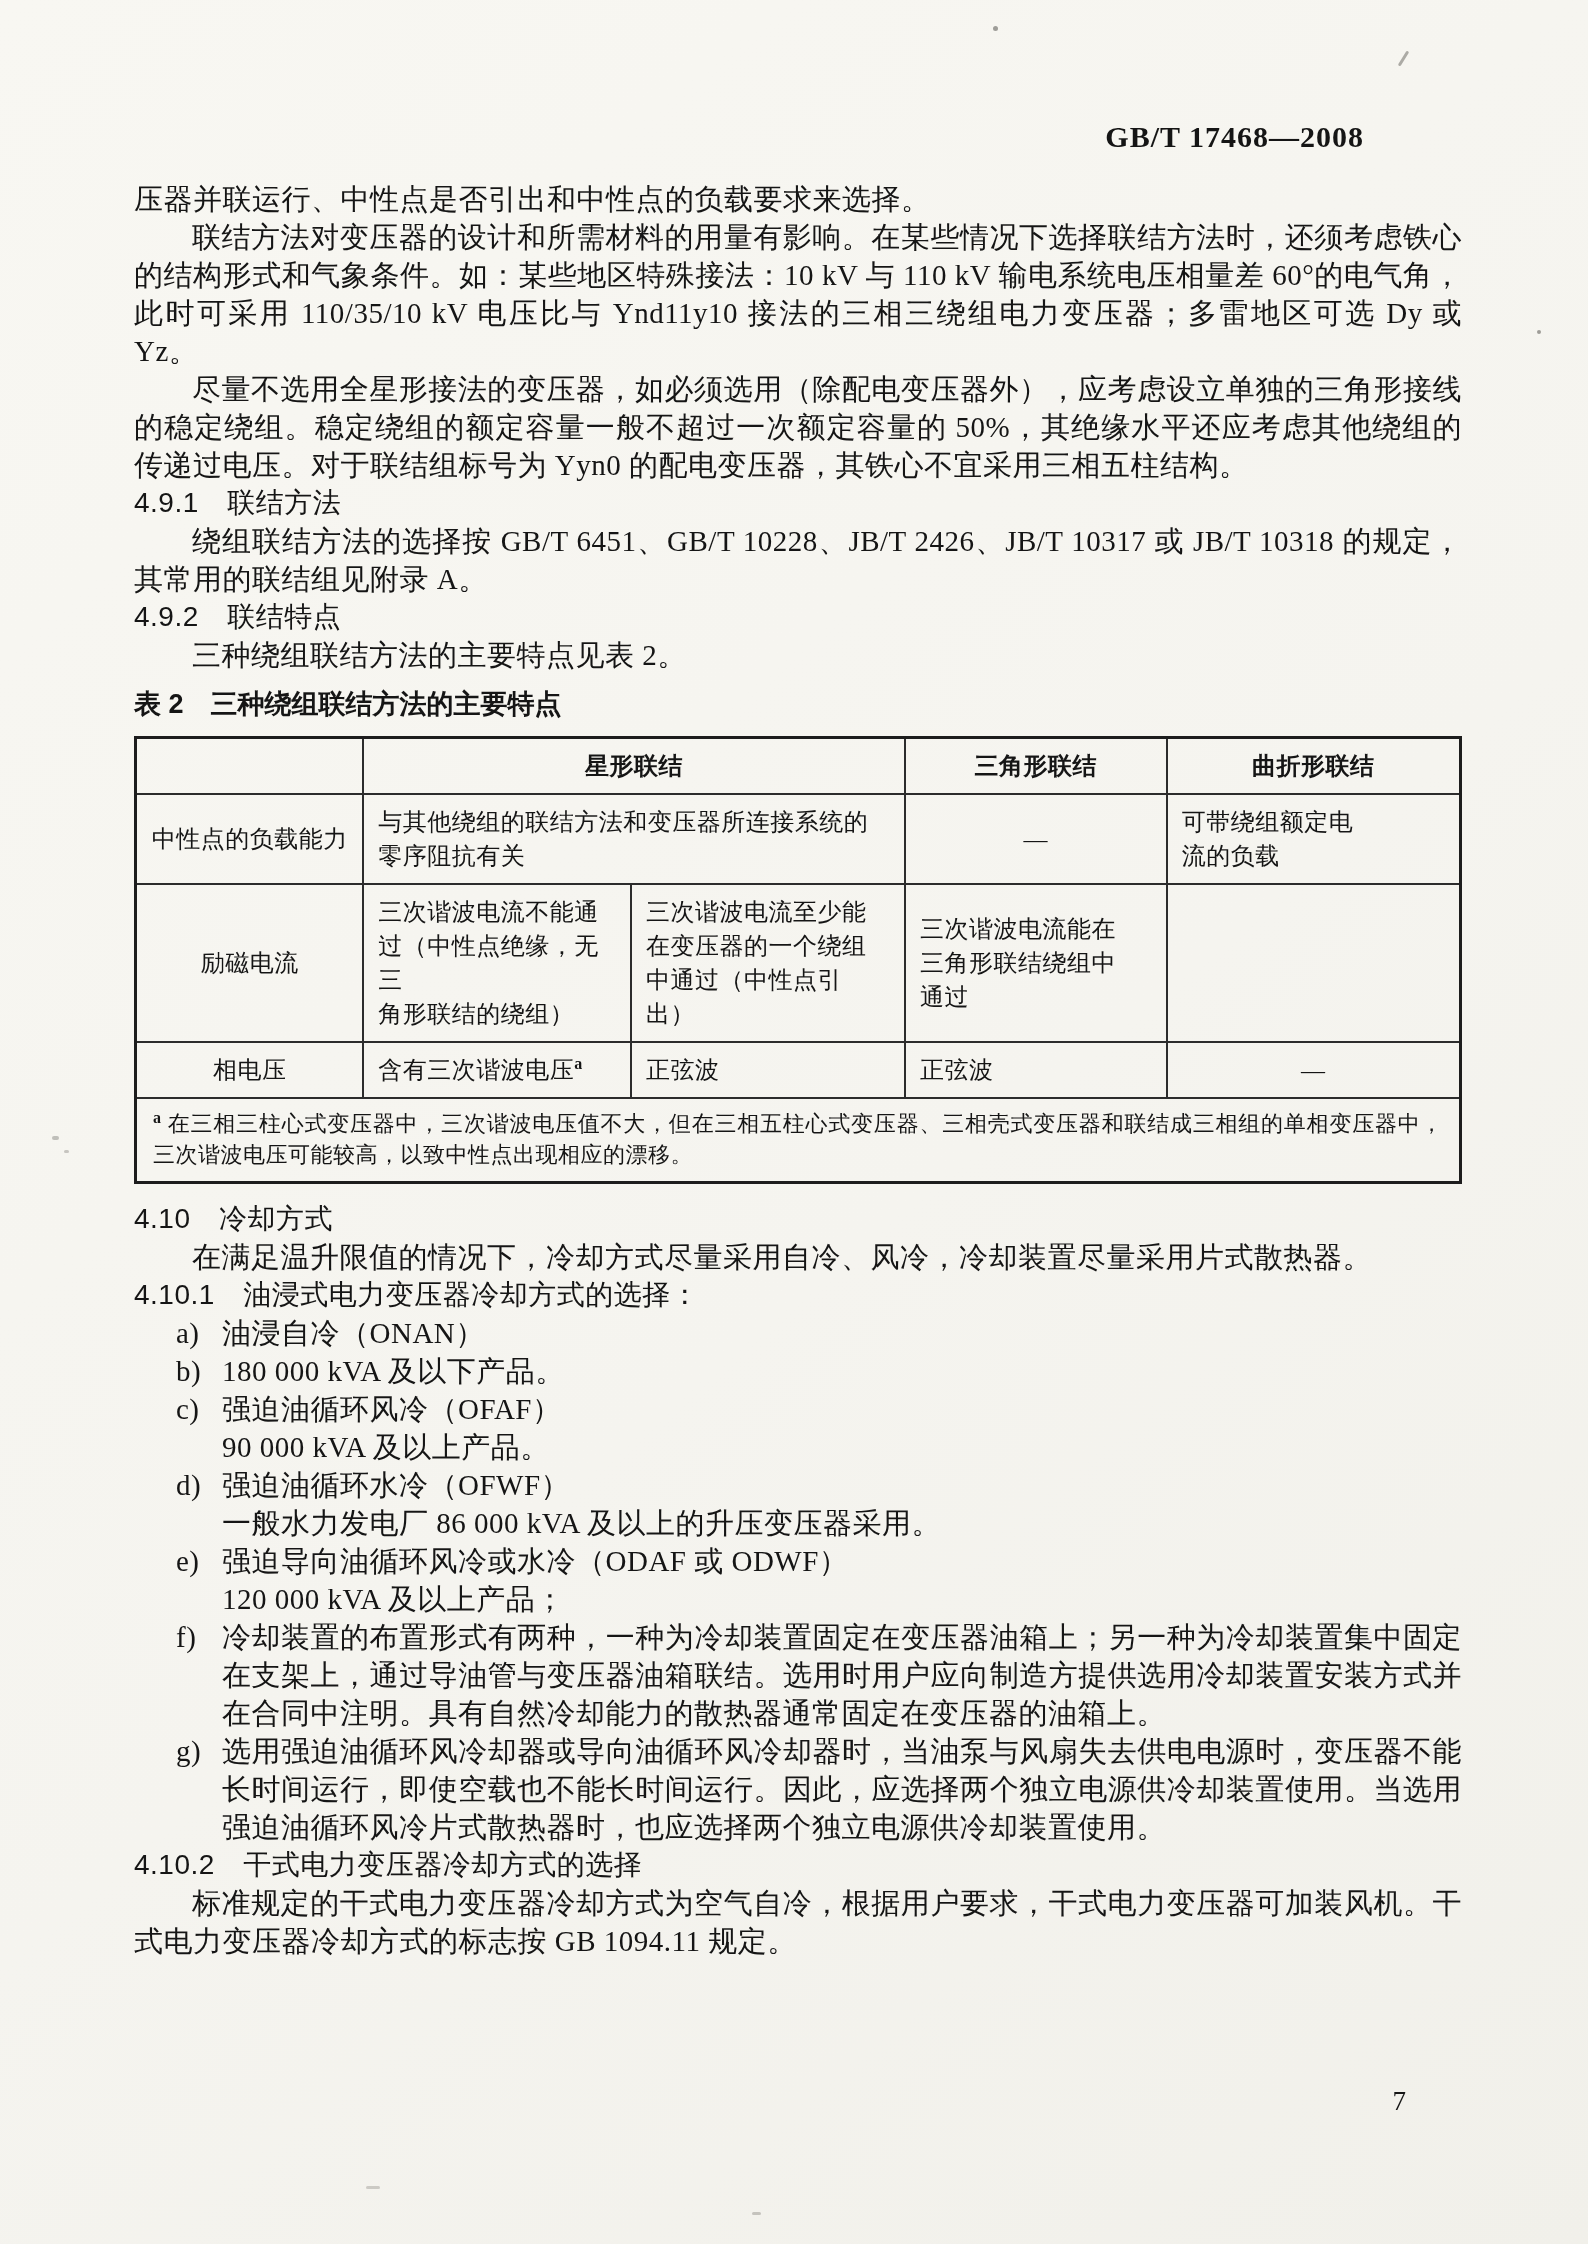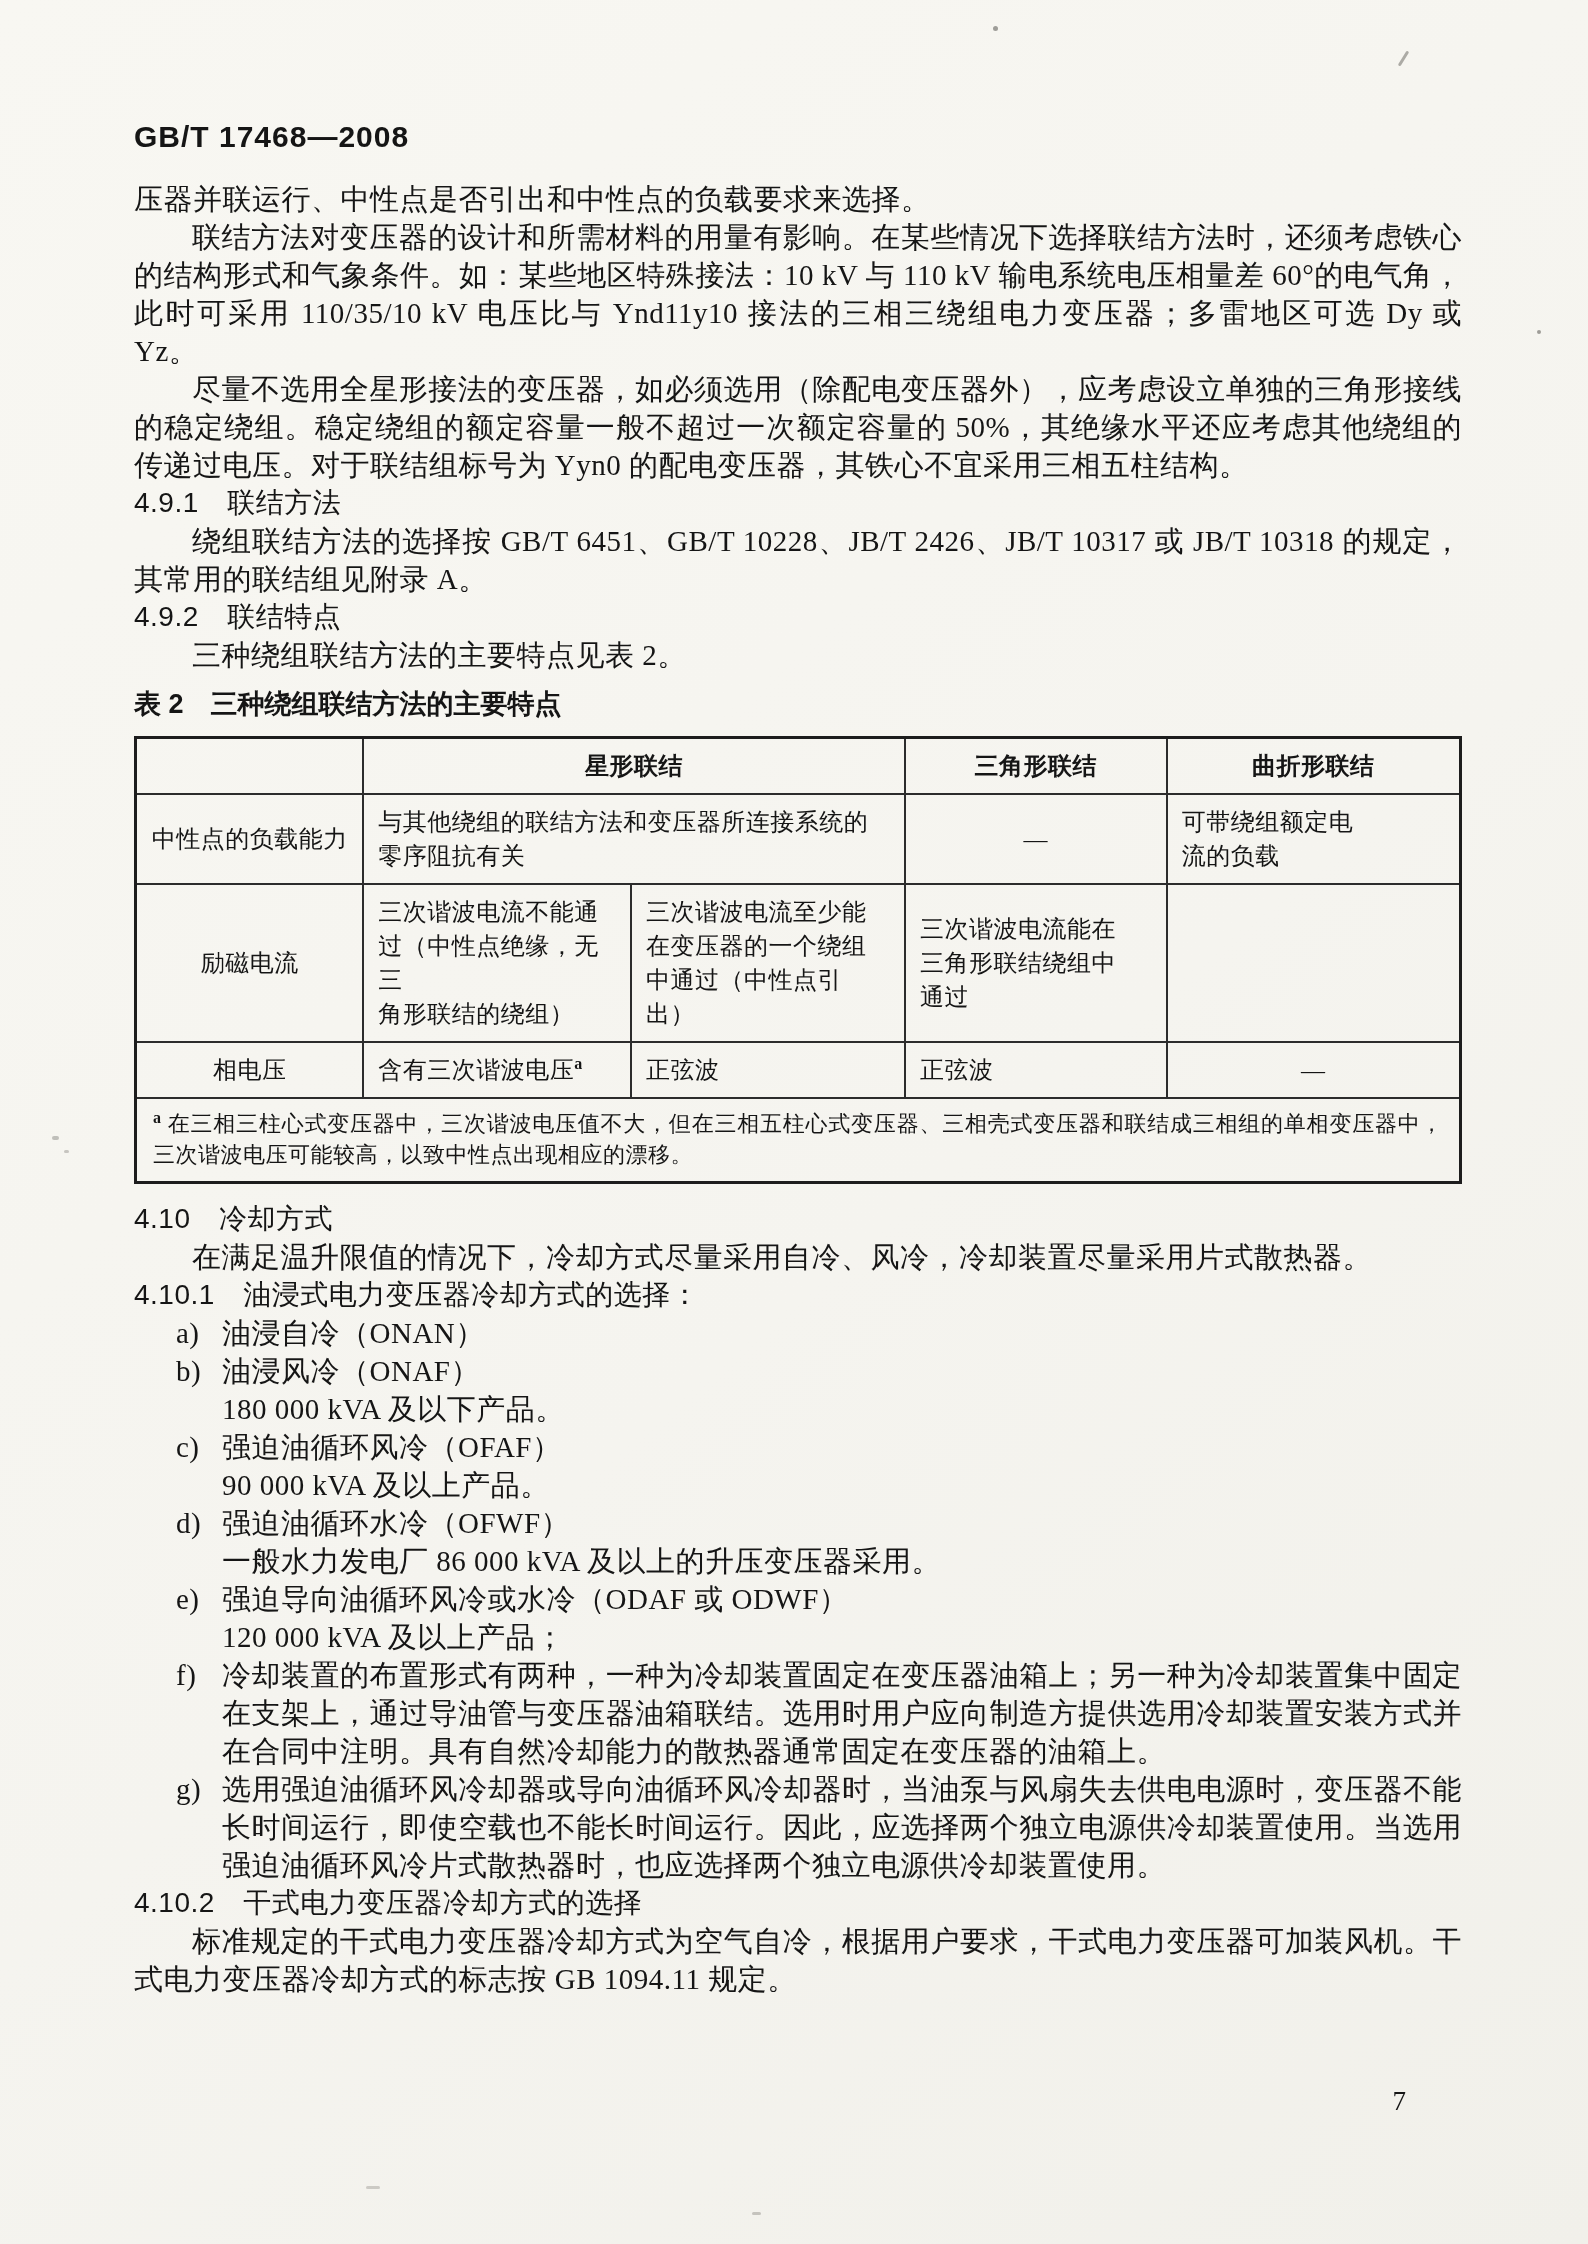--- a/index.html
+++ b/index.html
@@ -11,22 +11,23 @@
     margin: 0 auto;
     background: linear-gradient(140deg, #f8f7f2 0%, #f5f4ef 55%, #f1f0ea 100%);
     font-family: "Liberation Serif", "DejaVu Serif", serif;
     color: #151515;
     overflow: hidden;
   }
   .content { position: absolute; left: 134px; top: 120px; width: 1328px; }
 
   .doc-number {
     display: block;
+    text-align: right;
     padding-right: 98px;
-    font-family: Liberation Sans, sans-serif;
+    font-family: Liberation Serif, serif;
     font-weight: 700;
     font-size: 30px;
     letter-spacing: 1px;
     margin-bottom: 26px;
   }
 
   .para {
     font-size: 29px;
     line-height: 38px;
     text-align: justify;
@@ -184,21 +185,20 @@
 
     <div class="li">
       <span class="li-marker">a)</span>
       <span class="li-body">
         <span class="li-line">油浸自冷（ONAN）</span>
       </span>
     </div>
     <div class="li">
       <span class="li-marker">b)</span>
       <span class="li-body">
-        <span class="li-line">油浸风冷（ONAF）</span>
         <span class="li-line">180 000 kVA 及以下产品。</span>
       </span>
     </div>
     <div class="li">
       <span class="li-marker">c)</span>
       <span class="li-body">
         <span class="li-line">强迫油循环风冷（OFAF）</span>
         <span class="li-line">90 000 kVA 及以上产品。</span>
       </span>
     </div>

